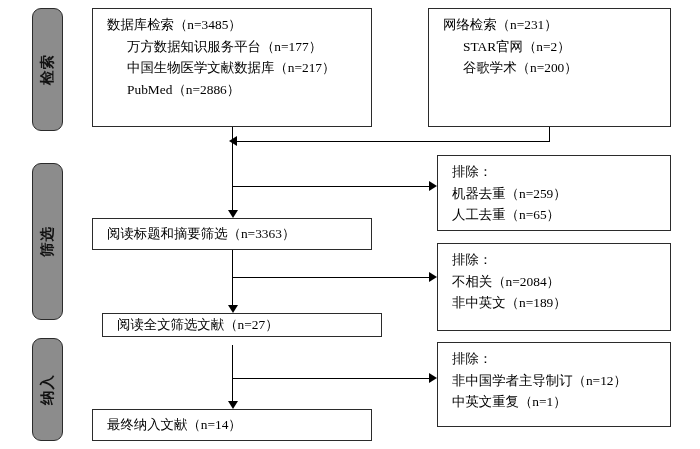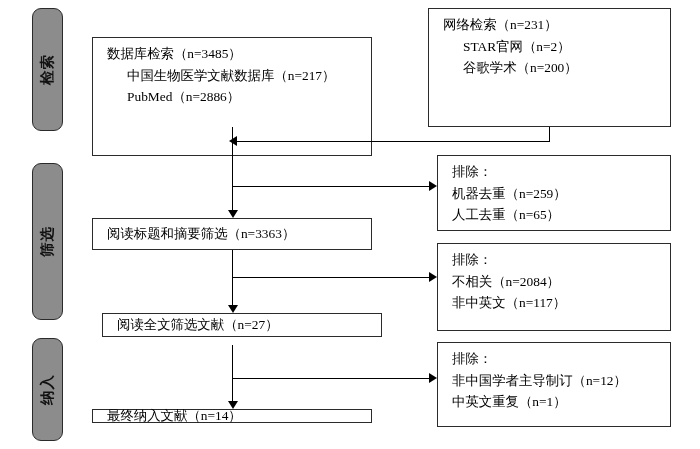--- a/index.html
+++ b/index.html
@@ -104,54 +104,55 @@
   </div>
 
   <div class="stage-pill" style="left:32px; top:163px; width:31px; height:157px;">
     <span class="stage-text">筛选</span>
   </div>
 
   <div class="stage-pill" style="left:32px; top:338px; width:31px; height:103px;">
     <span class="stage-text">纳入</span>
   </div>
 
-  <div class="box" style="left:92px; top:8px; width:280px; height:119px;margin-top:29px;">
+  <div class="box" style="left:92px; top:8px; width:280px; height:119px;">
     <div class="line">数据库检索（n=3485）</div>
+    <div class="line indent">万方数据知识服务平台（n=177）</div>
     <div class="line indent">中国生物医学文献数据库（n=217）</div>
     <div class="line indent">PubMed（n=2886）</div>
   </div>
 
   <div class="box" style="left:428px; top:8px; width:243px; height:119px;">
     <div class="line">网络检索（n=231）</div>
     <div class="line indent">STAR官网（n=2）</div>
     <div class="line indent">谷歌学术（n=200）</div>
   </div>
 
   <div class="box single-line" style="left:92px; top:218px; width:280px; height:32px;">
     <div class="line">阅读标题和摘要筛选（n=3363）</div>
   </div>
 
   <div class="box single-line" style="left:102px; top:313px; width:280px; height:24px;">
     <div class="line">阅读全文筛选文献（n=27）</div>
   </div>
 
-  <div class="box single-line" style="left:92px; top:409px; width:280px; height:14px;">
+  <div class="box single-line" style="left:92px; top:409px; width:280px; height:32px;">
     <div class="line">最终纳入文献（n=14）</div>
   </div>
 
   <div class="box" style="left:437px; top:155px; width:234px; height:76px;">
     <div class="line">排除：</div>
     <div class="line">机器去重（n=259）</div>
     <div class="line">人工去重（n=65）</div>
   </div>
 
   <div class="box" style="left:437px; top:243px; width:234px; height:88px;">
     <div class="line">排除：</div>
     <div class="line">不相关（n=2084）</div>
-    <div class="line">非中英文（n=117）</div>
+    <div class="line">非中英文（n=189）</div>
   </div>
 
   <div class="box" style="left:437px; top:342px; width:234px; height:85px;">
     <div class="line">排除：</div>
     <div class="line">非中国学者主导制订（n=12）</div>
     <div class="line">中英文重复（n=1）</div>
   </div>
 
   <div class="vline" style="left:232px; top:127px; height:15px;"></div>
 

